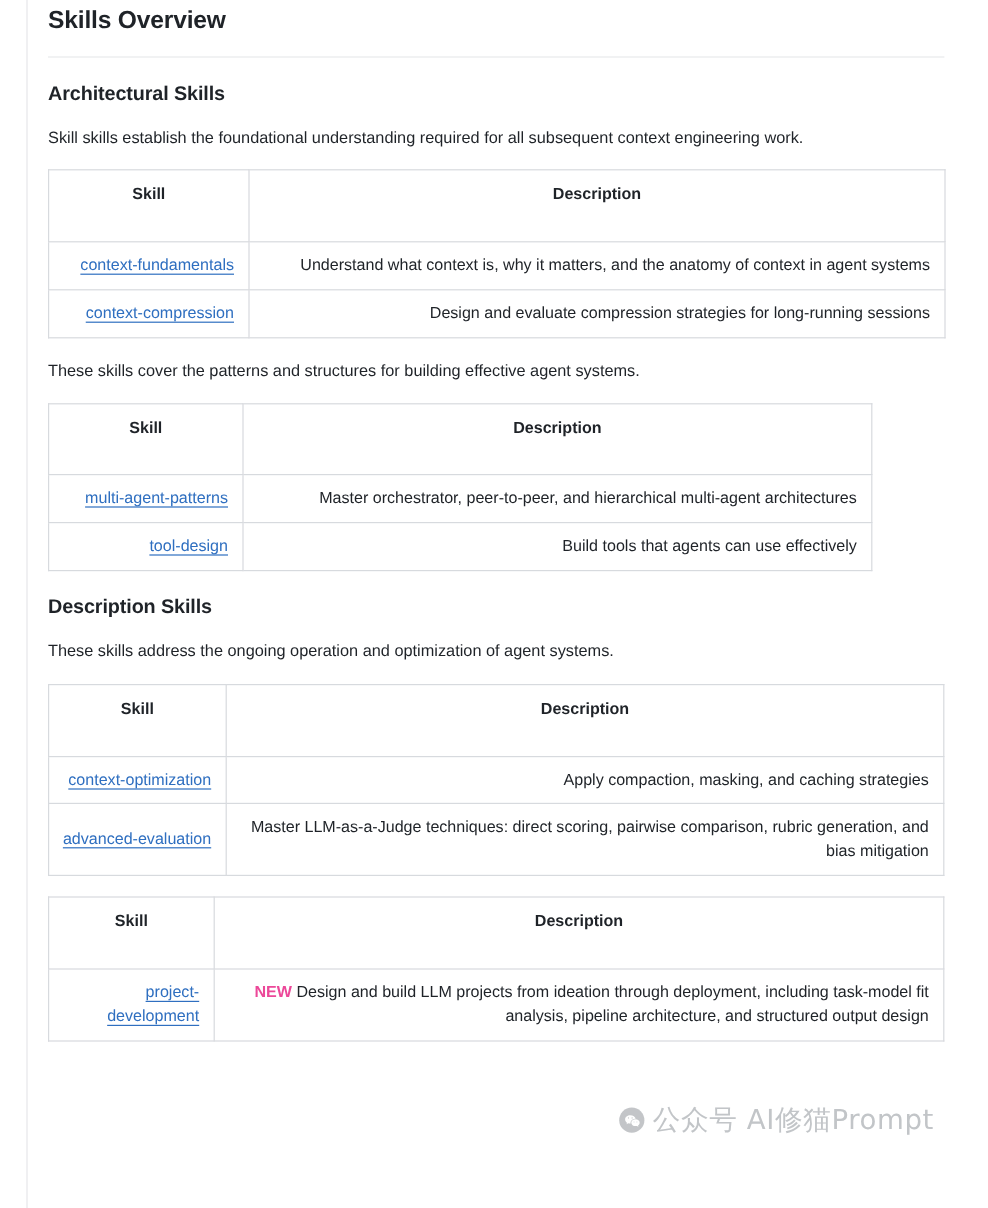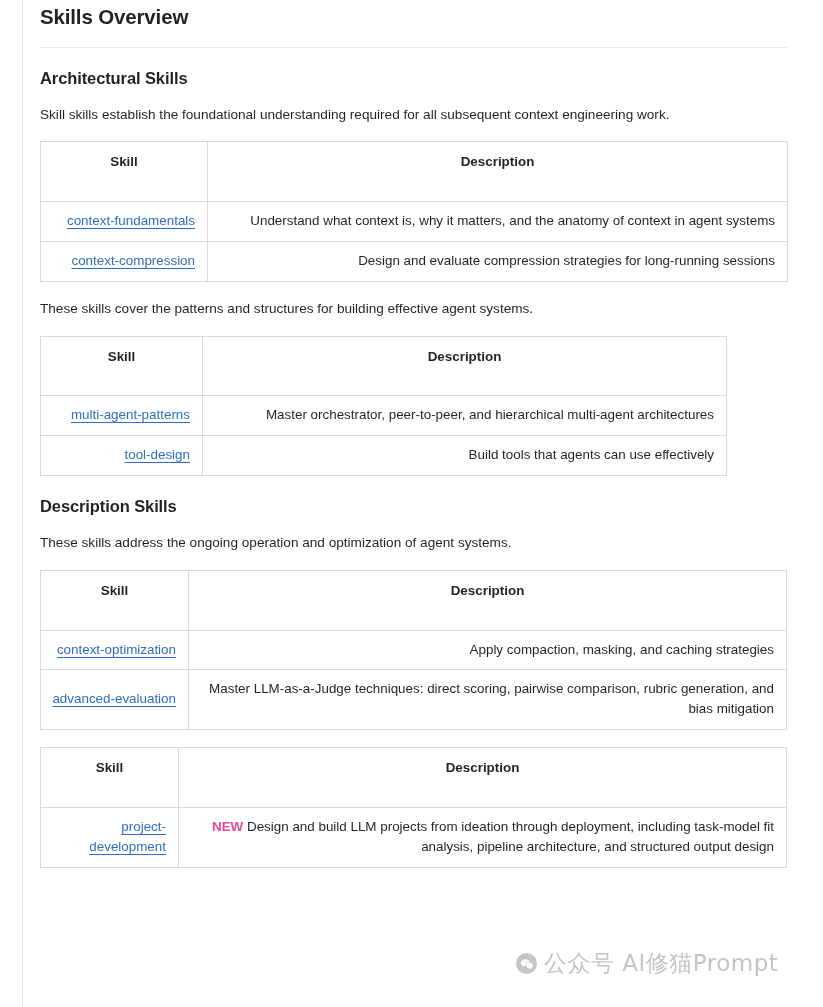--- a/index.html
+++ b/index.html
@@ -122,21 +122,21 @@
   #table-operational col.c2 { width: 598px; }
 
   #table-methodology { width: 746px; }
   #table-methodology col.c1 { width: 138px; }
   #table-methodology col.c2 { width: 608px; }
 
   
   .watermark {
     position: absolute;
     left: 516px;
-    top: 948px;
+    top: 918px;
     display: flex;
     align-items: center;
     gap: 7px;
     pointer-events: none;
     user-select: none;
   }
   .watermark .wm-icon {
     width: 21px;
     height: 21px;
     border-radius: 50%;

